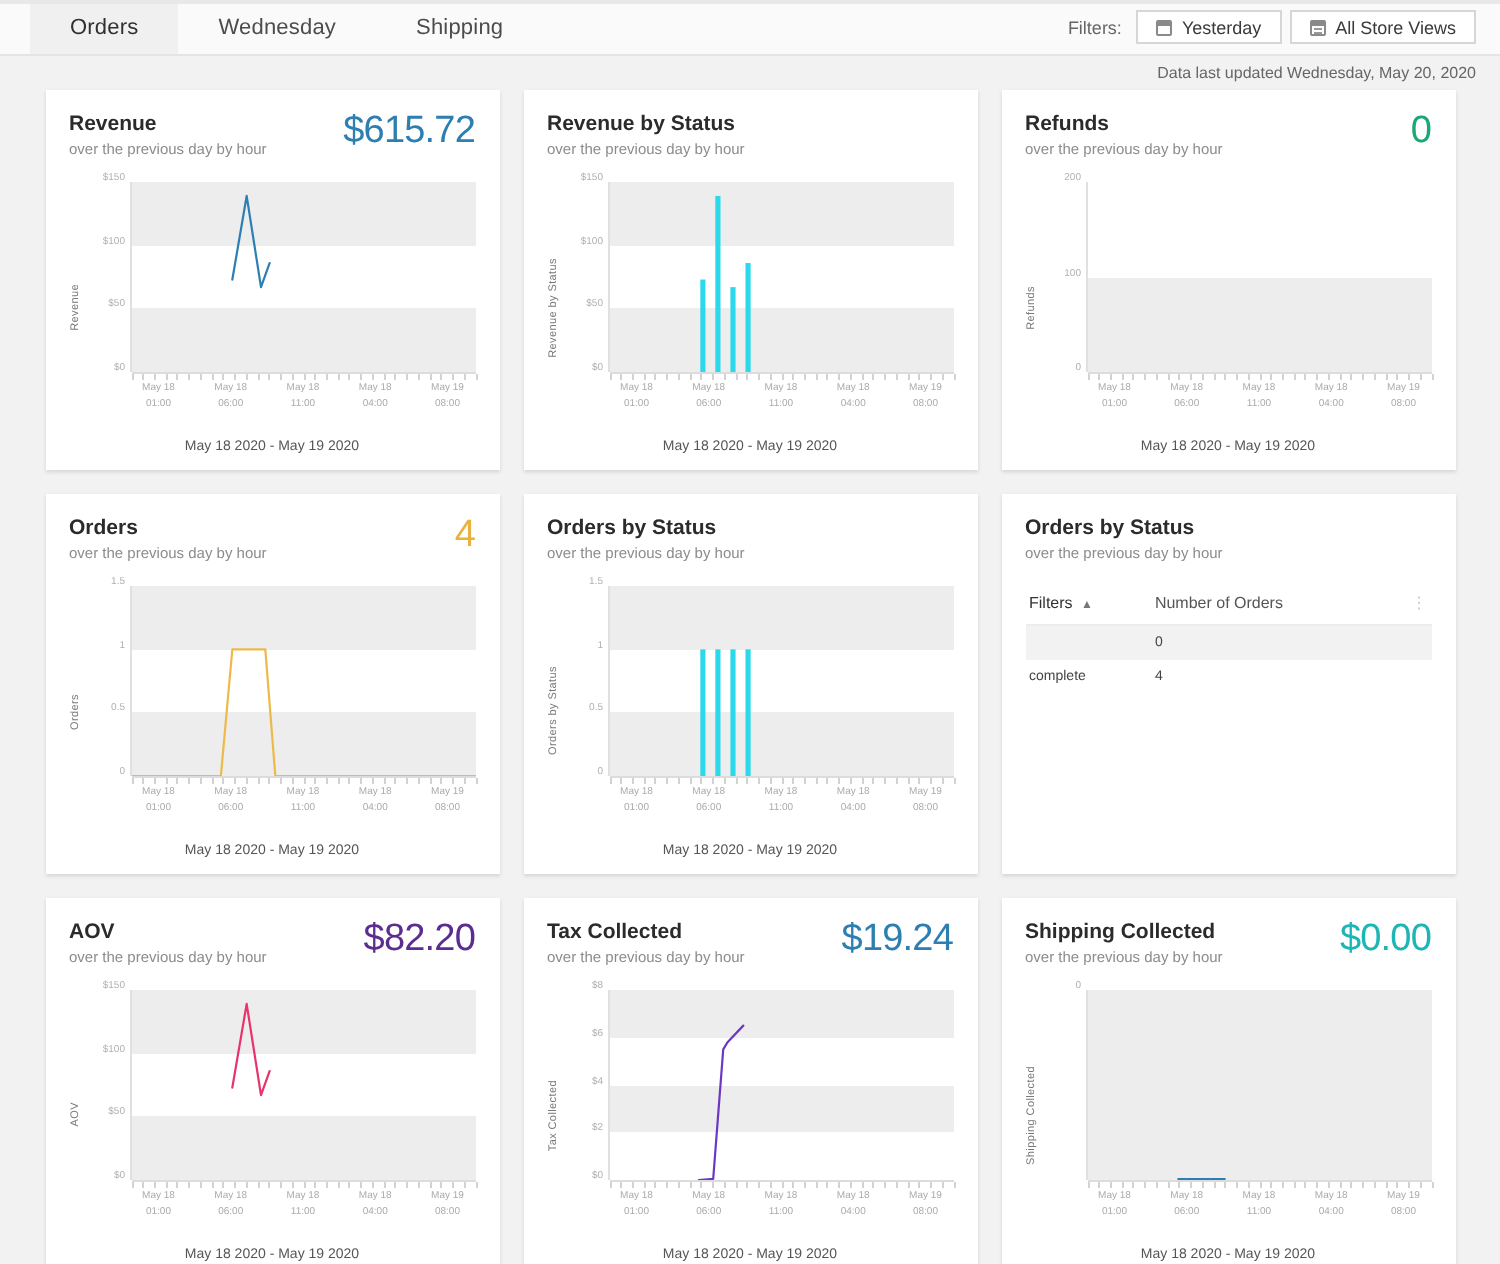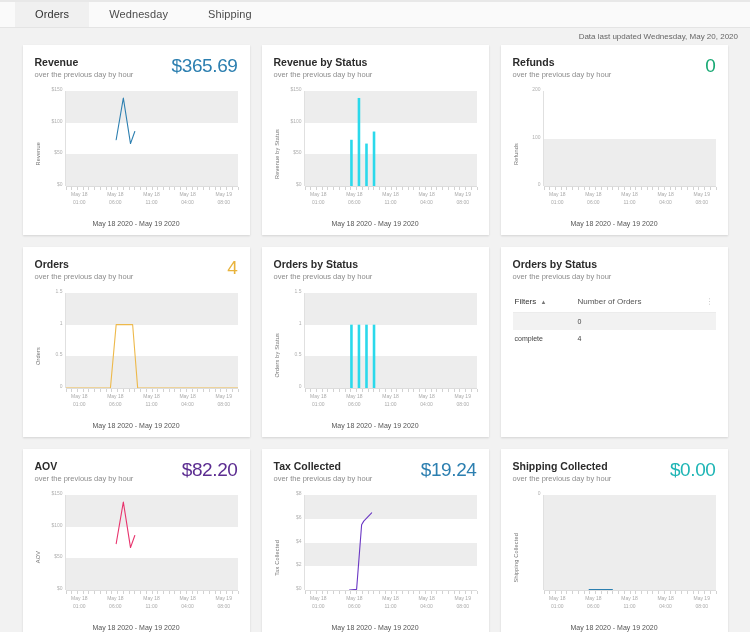--- a/index.html
+++ b/index.html
@@ -135,34 +135,47 @@
 </style>
 </head>
 <body>
 
 <div class="topbar">
   <div class="tabs">
     <div class="tab active">Orders</div>
     <div class="tab">Wednesday</div>
     <div class="tab">Shipping</div>
   </div>
+  <div class="filters">
+    <span class="filters-label">Filters:</span>
+    <div class="filter-group">
+      <div class="filter-btn">
+        <span class="mini-icon"></span>
+        <span>Yesterday</span>
+      </div>
+      <div class="filter-btn">
+        <span class="mini-icon store"></span>
+        <span>All Store Views</span>
+      </div>
+    </div>
+  </div>
 </div>
 
 <div class="updated-row">
   <span>Data last updated Wednesday, May 20, 2020</span>
 </div>
 
 <div class="grid" id="grid">
     <div class="card">
     <div class="card-head">
       <div>
         <div class="card-title">Revenue</div>
         <div class="card-sub">over the previous day by hour</div>
       </div>
-      <div class="card-value" style="color:#2c7fb0">$365.69</div>
+      <div class="card-value" style="color:#2c7fb0">$615.72</div>
     </div>
     <div class="chart-wrap">
       <div class="y-title">Revenue</div>
       <div class="y-axis">
         <div class="y-tick" style="top:0px">$150</div>
           <div class="y-tick" style="top:31.666666666666664px">$100</div>
           <div class="y-tick" style="top:63.33333333333333px">$50</div>
           <div class="y-tick" style="top:95px">$0</div>
       </div>
       <div class="plot" style="height:95px;align-self:flex-start;margin-top:2px">

